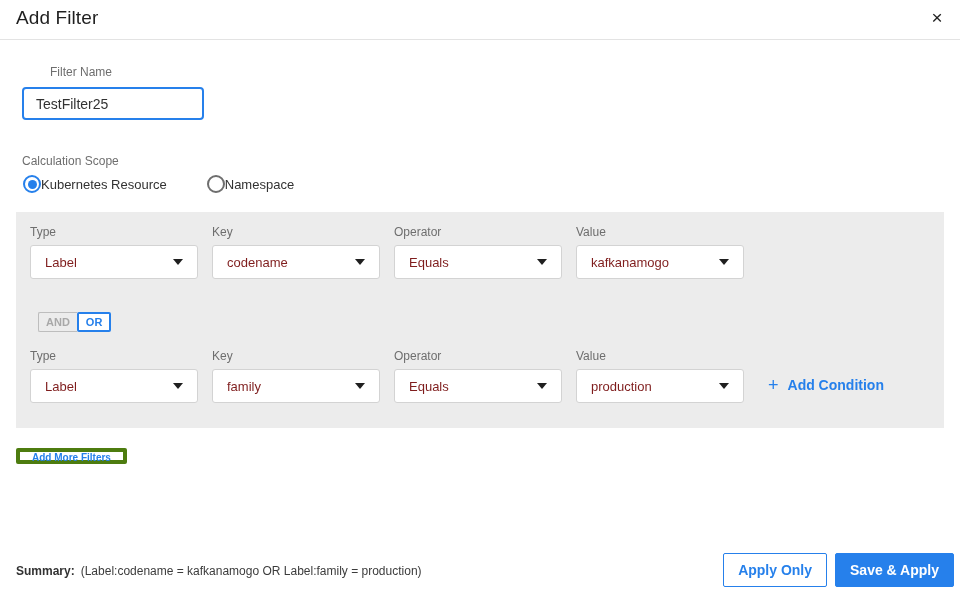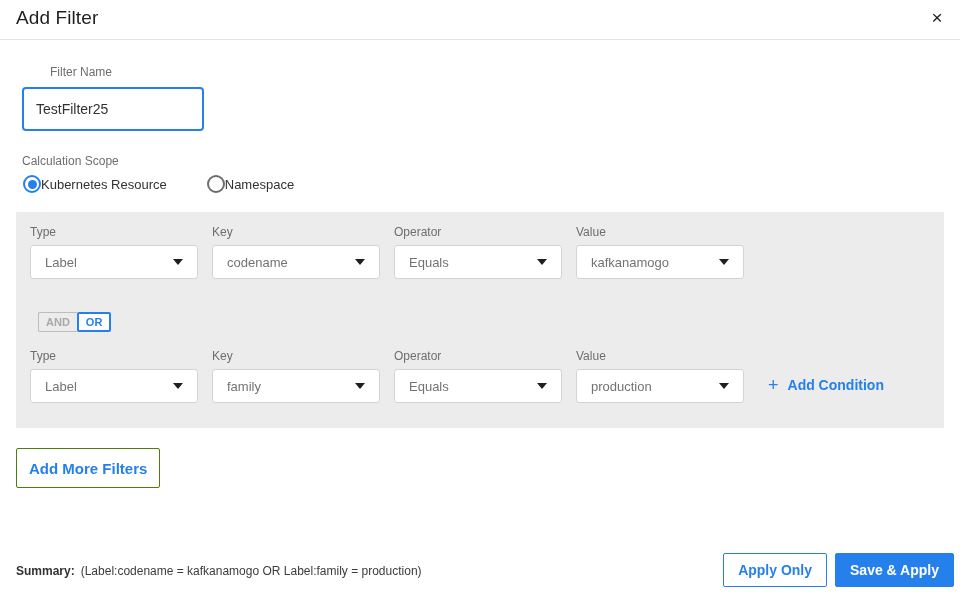--- a/index.html
+++ b/index.html
@@ -31,21 +31,21 @@
     font-family: "Liberation Sans", sans-serif;
   }
 
   
   .field-label {
     font-size: 12px; color: #6e6e6e;
   }
   .lbl-filter-name { position: absolute; left: 22px; top: 65px; margin-left: 28px; }
   .filter-name-input {
     position: absolute; left: 22px; top: 87px;
-    width: 182px; height: 44px;
+    width: 182px; height: 33px;
     border: 2px solid #2680eb; border-radius: 4px;
     padding: 0 12px; font-size: 14px; color: #323232;
     font-family: "Liberation Sans", sans-serif;
     outline: none; background: #fff;
   }
 
   
   .lbl-calc-scope { position: absolute; left: 22px; top: 154px; }
   .radio-row {
     position: absolute; left: 23px; top: 175px;
@@ -72,21 +72,21 @@
     background: #ececec;
   }
   .cond-label { position: absolute; font-size: 12px; color: #6e6e6e; }
   .dropdown {
     position: absolute;
     width: 168px; height: 34px;
     background: #ffffff; border: 1px solid #d3d3d3; border-radius: 3px;
     display: flex; align-items: center; justify-content: space-between;
     padding: 0 14px; cursor: pointer;
   }
-  .dropdown-value { font-size: 13px; color: #737373; white-space: nowrap; }
+  .dropdown-value { font-size: 13px; color: #7f1d1d; white-space: nowrap; }
   .caret {
     width: 0; height: 0;
     border-left: 5px solid transparent;
     border-right: 5px solid transparent;
     border-top: 6px solid #1f1f1f;
     flex: none;
   }
   
   .col-0 { left: 14px; }  .col-1 { left: 196px; }
   .col-2 { left: 378px; } .col-3 { left: 560px; }
@@ -121,23 +121,23 @@
     position: absolute; left: 752px; top: 164px;
     display: flex; align-items: center; gap: 9px;
     color: #2680eb; cursor: pointer;
   }
   .add-condition .plus { font-size: 18px; font-weight: normal; line-height: 18px; }
   .add-condition .txt  { font-size: 14px; font-weight: bold; }
 
   
   .add-more-filters {
     position: absolute; left: 16px; top: 448px;
-    height: 40px; padding: 0 12px;
-    background: #ffffff; border: 1px solid #4d7c0f; border-radius: 2px;
-    color: #2680eb; font-size: 15px; font-weight: bold;
+    height: 16px; padding: 0 12px;
+    background: #ffffff; border: 4px solid #4d7c0f; border-radius: 2px;
+    color: #2680eb; font-size: 10px; font-weight: bold;
     font-family: "Liberation Sans", sans-serif;
     cursor: pointer;
   }
 
   
   .summary {
     position: absolute; left: 16px; top: 564px;
     font-size: 12px; color: #323232;
     display: flex; gap: 6px; align-items: baseline;
   }

